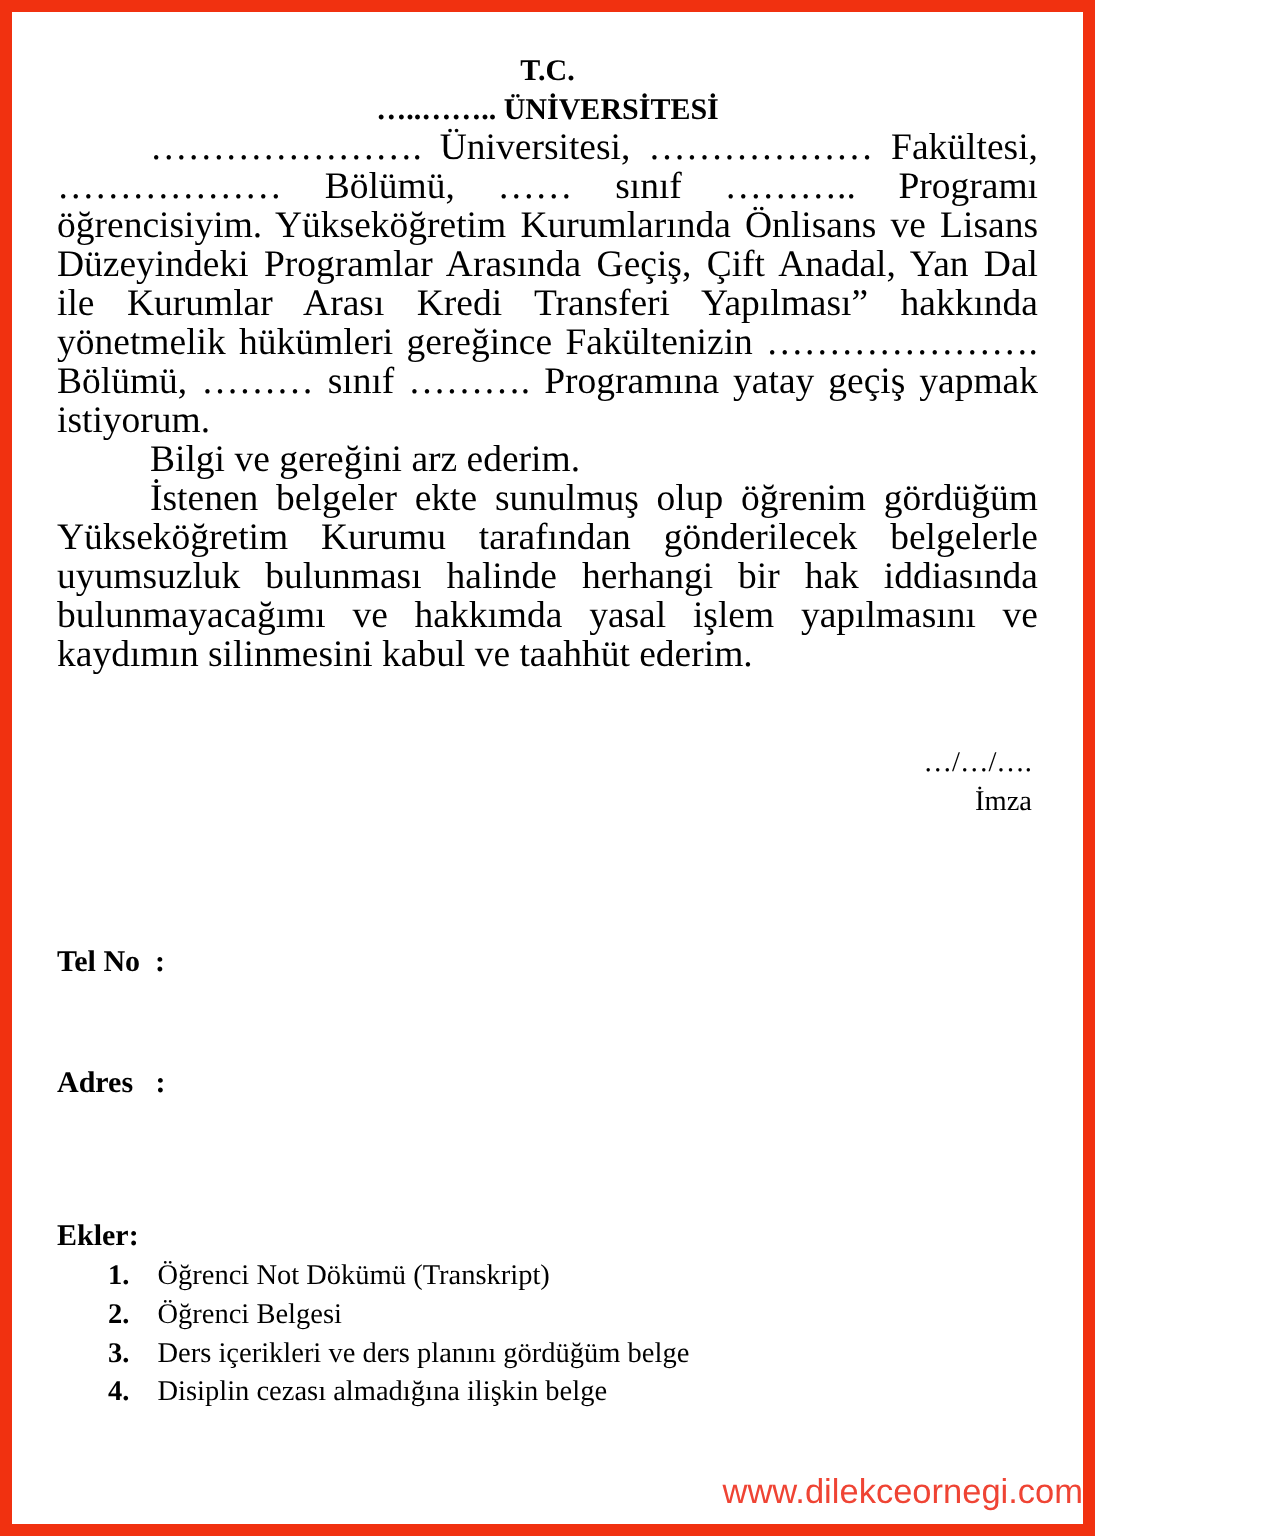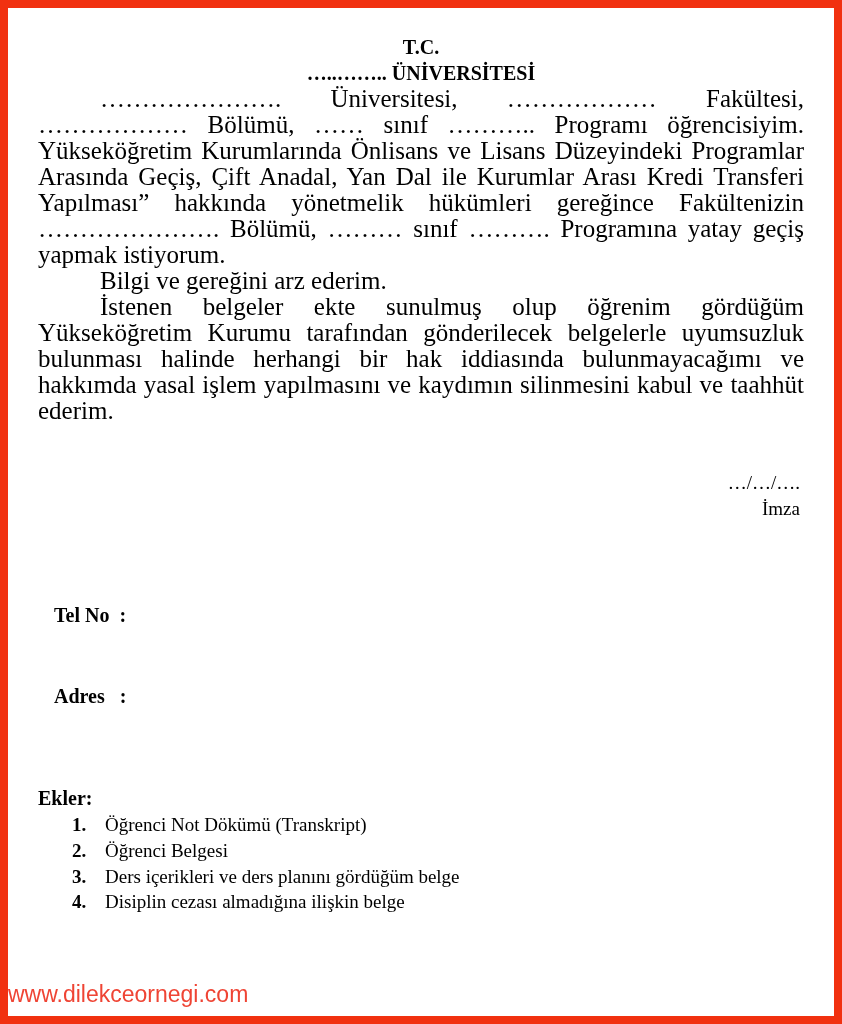--- a/index.html
+++ b/index.html
@@ -1,19 +1,19 @@
 <!DOCTYPE html>
 <html><head>
 <meta charset="utf-8">
 <style>
   * { margin: 0; padding: 0; box-sizing: border-box; }
   html, body { background: #ffffff; }
   .page {
     position: relative;
-    width: 842px;
+    width: 730px;
     height: 1024px;
     background: #ffffff;
     border: 8px solid #f13110;
     font-family: "Liberation Serif", serif;
     color: #000000;
     overflow: hidden;
   }
   .content {
     padding: 20px 30px 0 30px;
   }
@@ -41,21 +41,20 @@
     font-size: 19px;
     line-height: 26px;
     padding-right: 4px;
   }
   .contact-block {
     margin-top: 26px;
     font-weight: bold;
     font-size: 20px;
     line-height: 27px;
     white-space: pre;
-    margin-left: 16px;
   }
   .ekler-title {
     margin-top: 22px;
     font-weight: bold;
     font-size: 20px;
     line-height: 24px;
   }
   .ekler-list {
     margin-top: 2px;
     list-style: none;
@@ -69,21 +68,21 @@
   .ekler-num {
     font-weight: bold;
     min-width: 33px;
     flex: 0 0 auto;
   }
   .footer-url {
     position: absolute;
     left: 0;
     right: 0;
     bottom: 8px;
-    text-align: left;
+    text-align: right;
     font-family: "Liberation Sans", sans-serif;
     font-size: 23px;
     color: #ef4434;
   }
 </style>
 </head>
 <body>
 
 <div class="page" style="border-color: rgb(241, 49, 16);">
   <div class="content">

